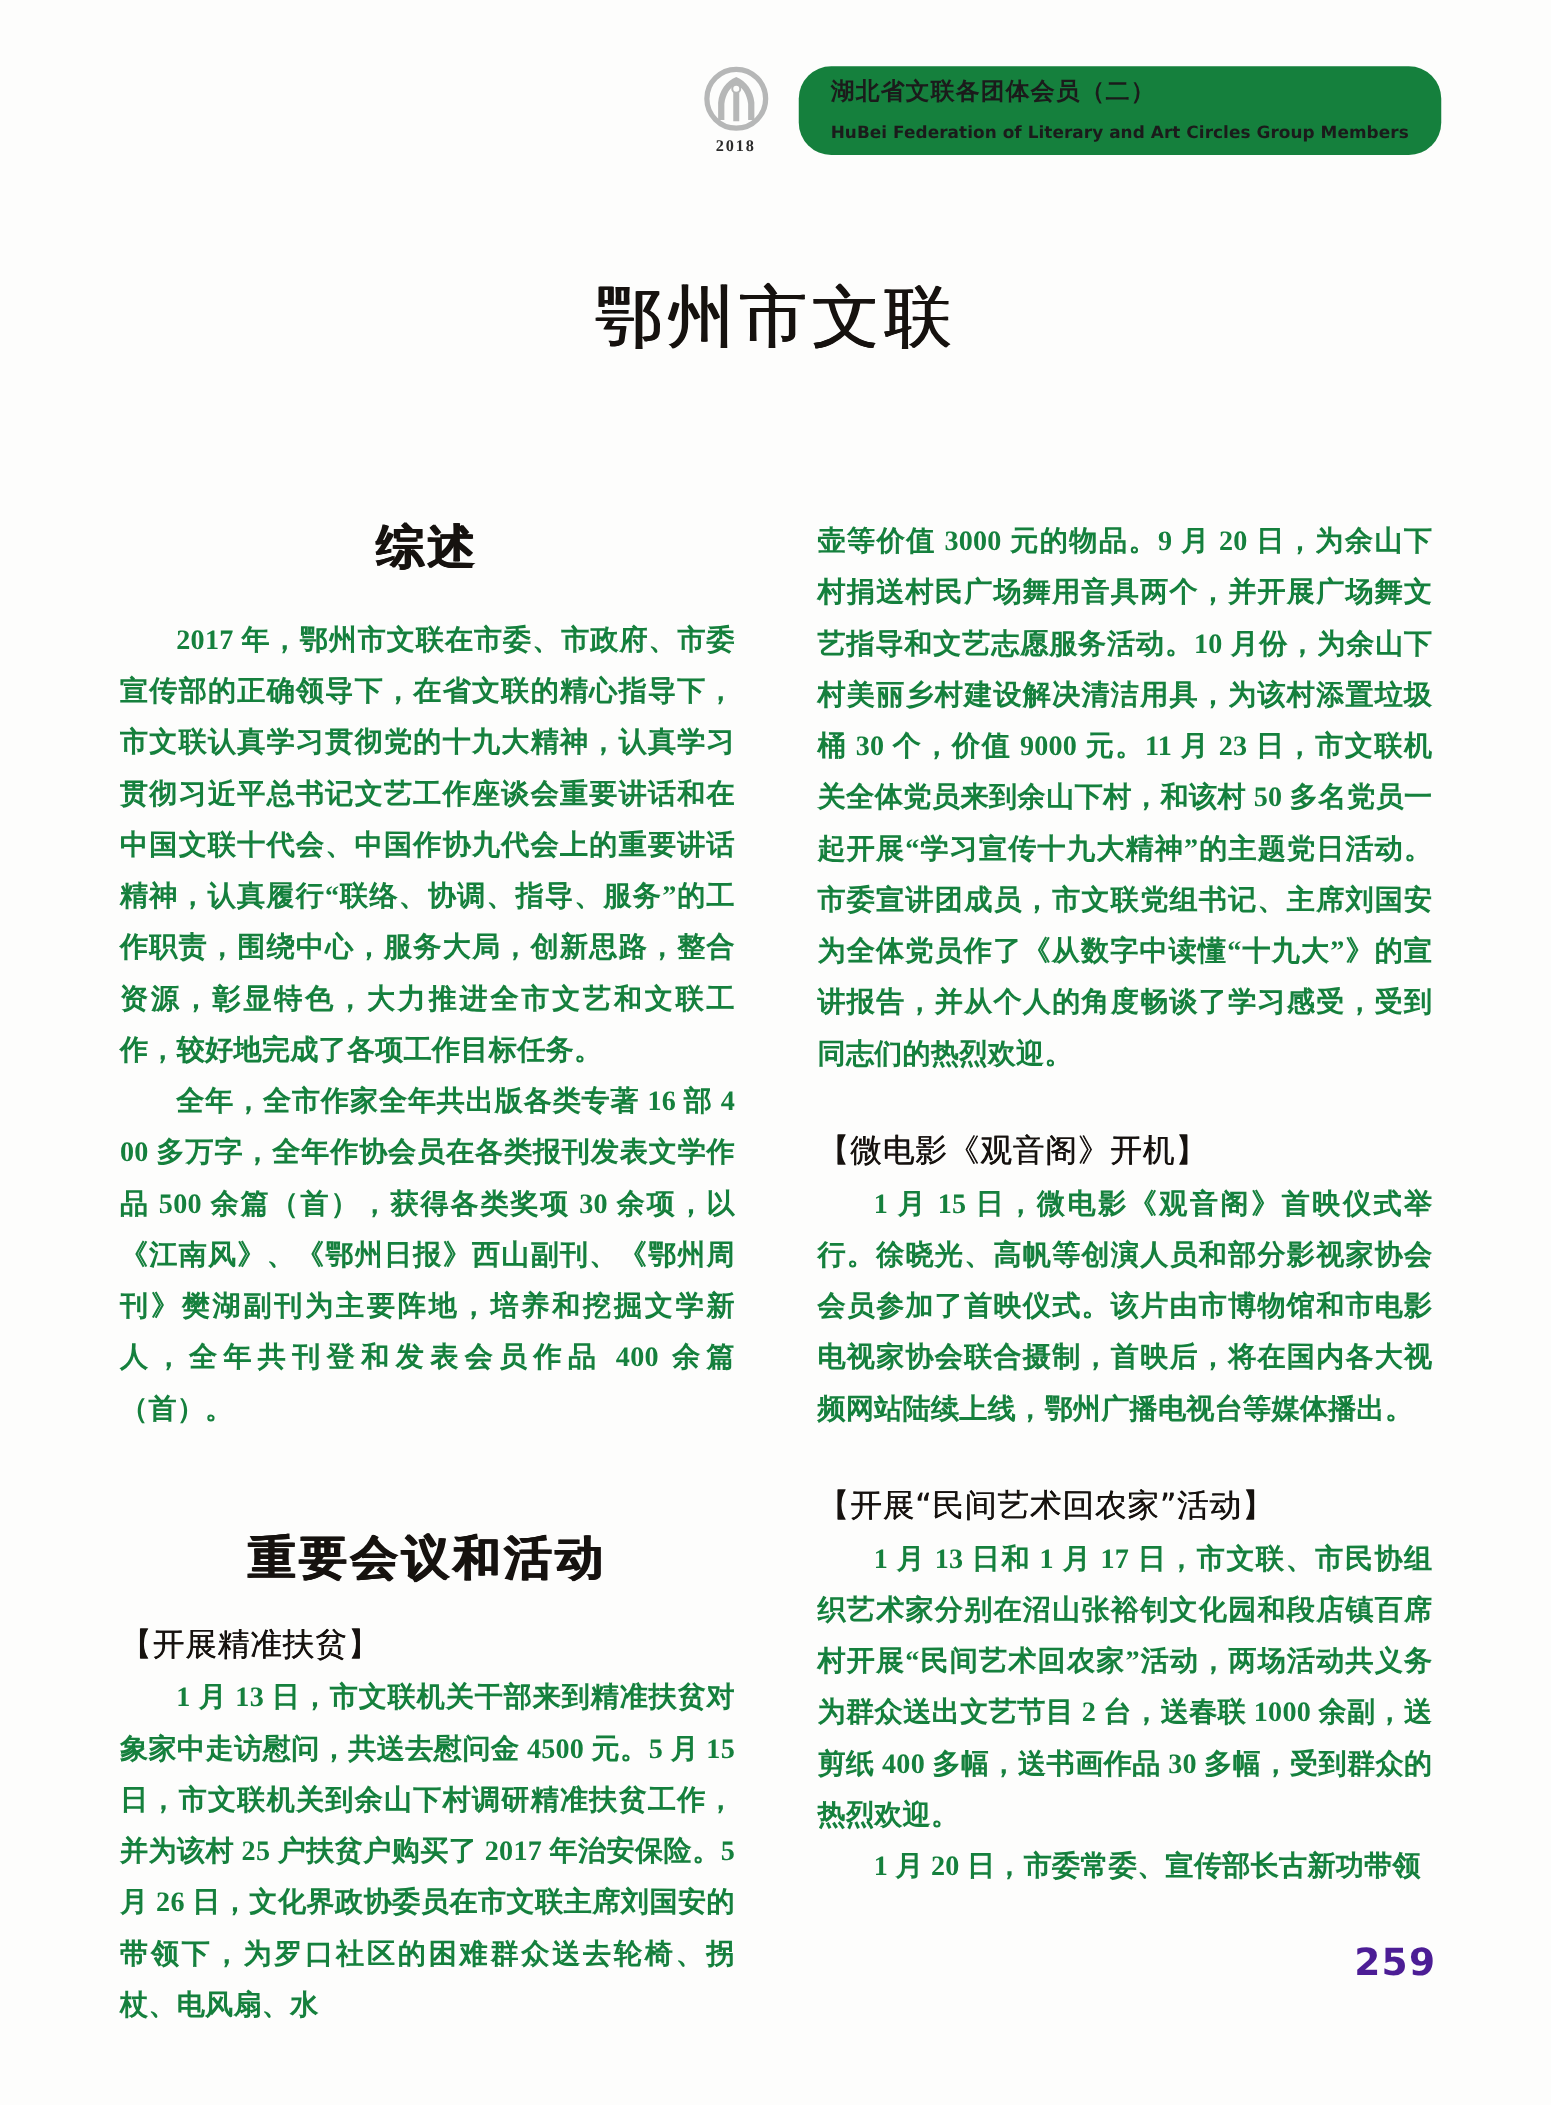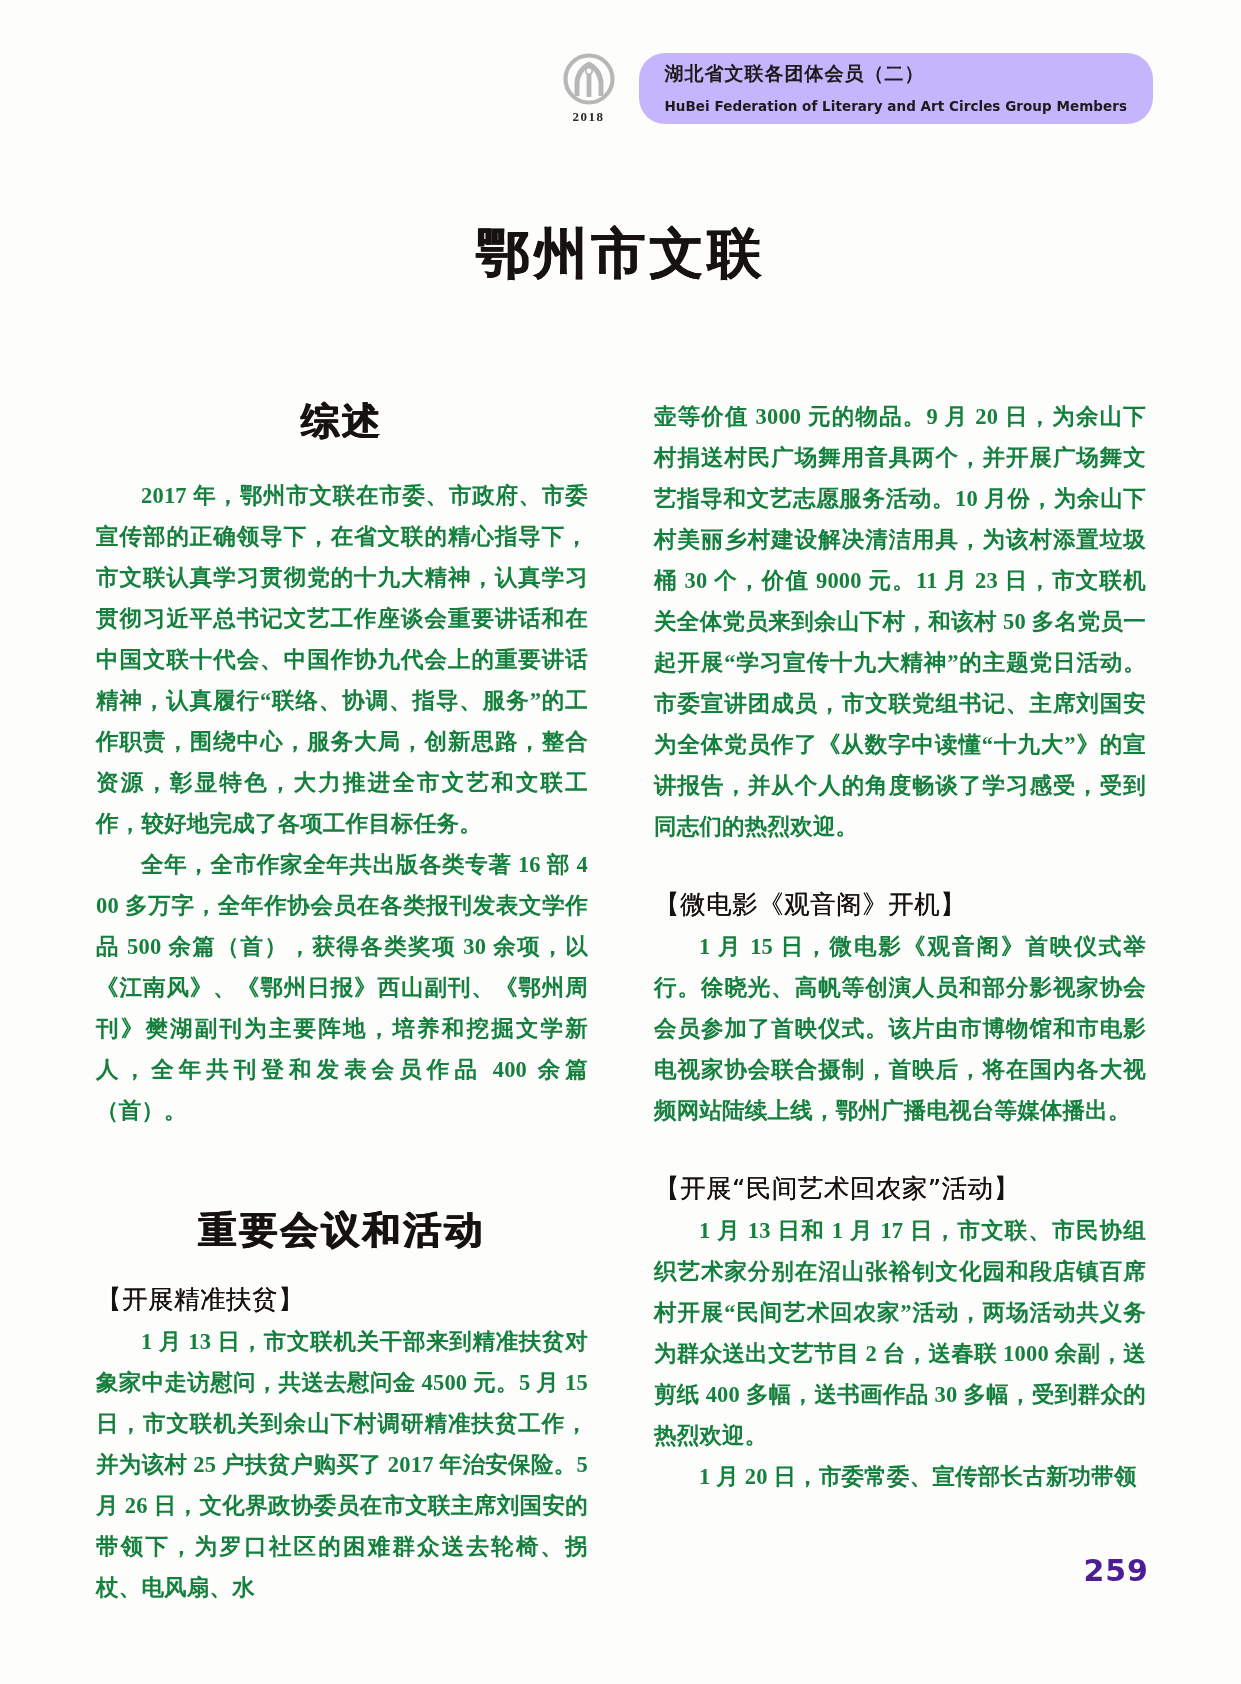--- a/index.html
+++ b/index.html
@@ -47,21 +47,21 @@
   }
   .logo-year {
     font-family: "Liberation Serif", serif;
     font-weight: bold;
     font-size: 13px;
     letter-spacing: 1.5px;
     color: #2b2b2b;
     margin-top: 1px;
   }
   .runhead-band {
-    background: #c4b5fd;
+    background: #15803d;
     border-radius: 26px;
     padding: 9px 26px 10px 26px;
     min-width: 420px;
   }
   .runhead-cn {
     font-family: "DejaVu Sans", "Liberation Sans", sans-serif;
     font-weight: bold;
     font-size: 19px;
     letter-spacing: 1px;
     color: #1b1b1b;
@@ -79,31 +79,31 @@
   }
 
   
   .doc-title {
     position: absolute;
     top: 182px;
     left: 0;
     width: 1241px;
     text-align: center;
     font-family: "DejaVu Sans", "Liberation Sans", sans-serif;
-    font-weight: bold;
+    font-weight: normal;
     font-size: 54px;
     letter-spacing: 4px;
     color: #16120f;
     text-shadow: 0.6px 0 0 #16120f, -0.6px 0 0 #16120f;
   }
 
   
   .columns {
     position: absolute;
-    top: 396px;
+    top: 412px;
     left: 96px;
     width: 1050px;
     display: flex;
     gap: 66px;
   }
   .col {
     width: 492px;
   }
 
   

